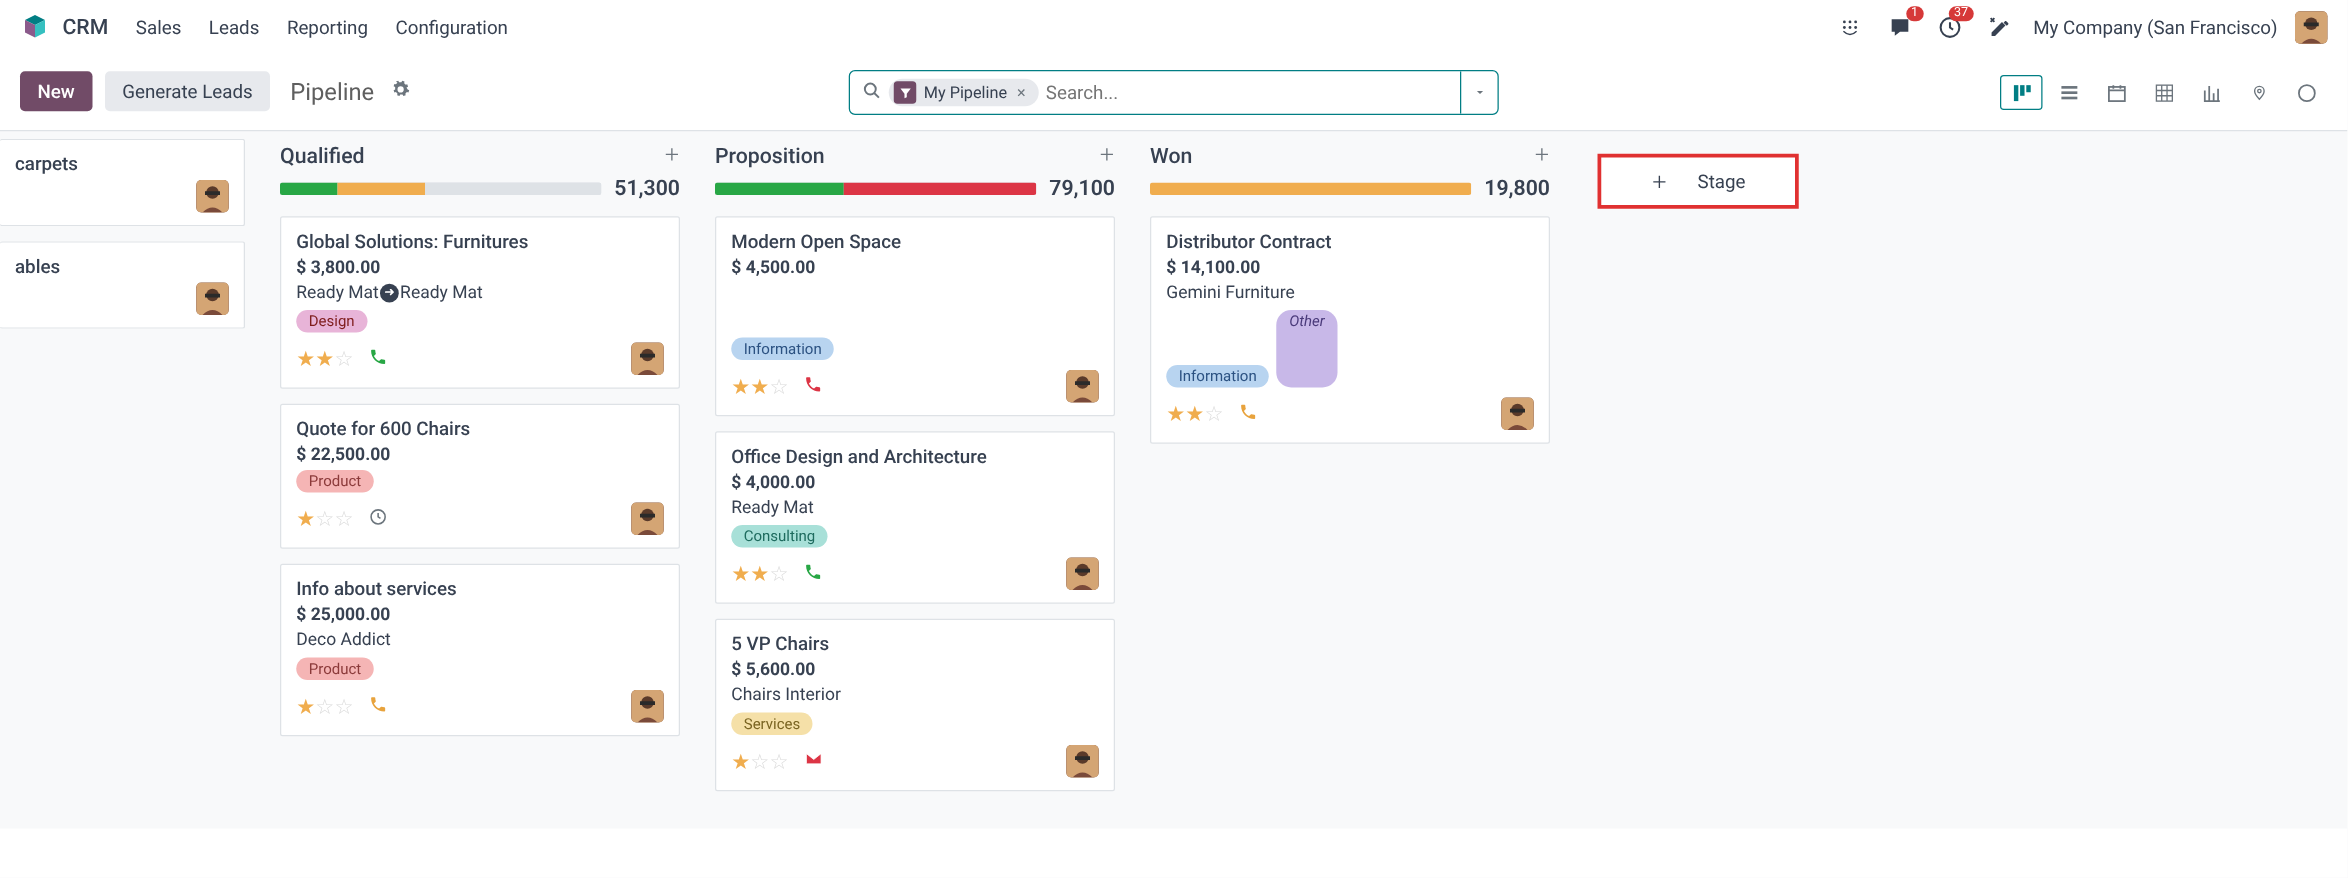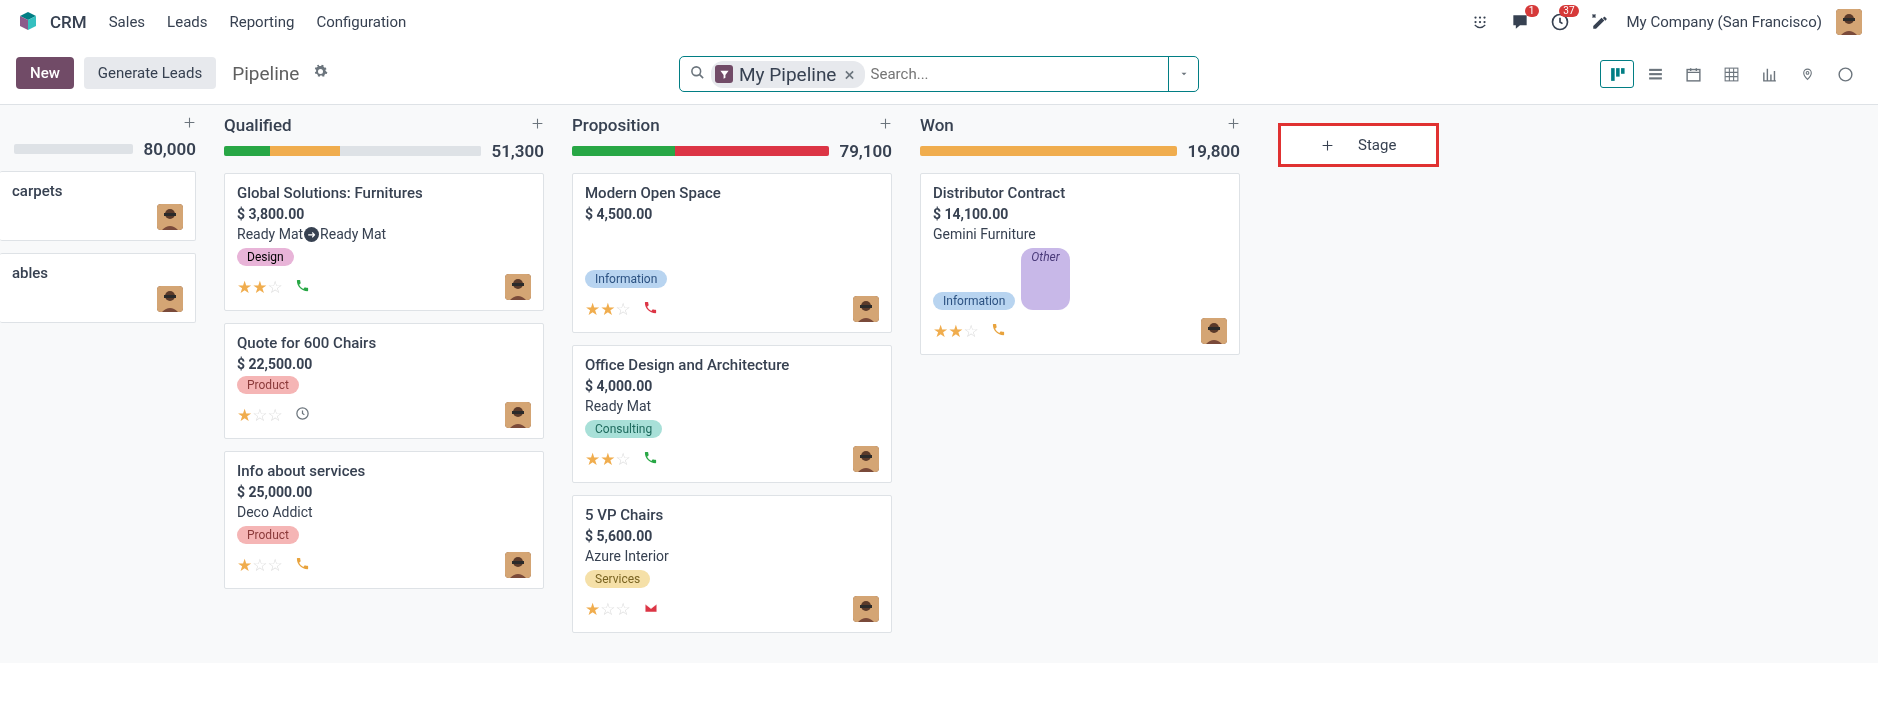--- a/index.html
+++ b/index.html
@@ -21,21 +21,21 @@
 
 .controlbar { display: flex; align-items: center; padding: 10px 16px 12px; gap: 10px; position: relative; height: 60px; }
 .btn-primary { background: #714b67; color: #fff; border: none; padding: 7px 14px; border-radius: 4px; font-size: 15px; cursor: pointer; font-weight: 500; }
 .btn-secondary { background: #e7e9ed; color: #374151; border: none; padding: 7px 14px; border-radius: 4px; font-size: 15px; cursor: pointer; }
 .breadcrumb-title { font-size: 19px; color: #5f5f5f; margin-left: 6px; }
 .gear { color: #6c757d; cursor: pointer; margin-left: 4px; }
 
 .search-wrap { position: absolute; left: 50%; top: 50%; transform: translate(-50%, -50%); display: flex; align-items: stretch; width: 520px; border: 1px solid #017e84; border-radius: 5px; height: 36px; overflow: hidden; }
 .search-container { flex: 1; display: flex; align-items: center; padding: 0 6px; gap: 6px; }
 .search-icon { color: #6c757d; margin-left: 4px; }
-.filter-chip { display: inline-flex; align-items: center; background: #e7e9ed; border-radius: 12px; padding: 2px 8px 2px 4px; gap: 6px; font-size: 19px; }
+.filter-chip { display: inline-flex; align-items: center; background: #e7e9ed; border-radius: 12px; padding: 2px 8px 2px 4px; gap: 6px; font-size: 13px; }
 .filter-chip .funnel { background: #714b67; color: #fff; border-radius: 3px; width: 18px; height: 18px; display: inline-flex; align-items: center; justify-content: center; font-size: 11px; }
 .filter-chip .x { color: #6c757d; cursor: pointer; padding: 0 2px; }
 .search-input { flex: 1; border: none; outline: none; font-size: 15px; color: #374151; background: transparent; }
 .search-dd { width: 30px; border-left: 1px solid #017e84; display: flex; align-items: center; justify-content: center; color: #6c757d; cursor: pointer; }
 
 .view-switcher { position: absolute; right: 16px; top: 50%; transform: translateY(-50%); display: flex; gap: 4px; }
 .view-btn { width: 34px; height: 28px; border: 1px solid transparent; display: inline-flex; align-items: center; justify-content: center; color: #6c757d; cursor: pointer; border-radius: 3px; }
 .view-btn.active { border-color: #017e84; color: #017e84; }
 
 
@@ -55,21 +55,21 @@
 .seg.grey { background: #dee2e6; }
 .col-sum { font-weight: 600; font-size: 17px; color: #374151; margin-left: auto; }
 
 .card { background: #fff; border: 1px solid #dee2e6; margin: 6px 14px; padding: 10px 12px; border-radius: 2px; position: relative; }
 .card.cutcard { margin-left: 0; border-left: none; }
 .card-title { font-size: 15px; font-weight: 500; color: #374151; margin-bottom: 4px; }
 .card-amount { font-size: 14px; color: #374151; margin-bottom: 4px; font-weight: bold; }
 .card-sub { font-size: 14px; color: #374151; margin-bottom: 6px; }
 .tags { display: flex; flex-wrap: wrap; gap: 6px; margin-bottom: 8px; }
 .tag { border-radius: 12px; padding: 2px 10px; font-size: 12px; }
-.tag.design { background: #e8b4d8; color: #000000; }
+.tag.design { background: #e8b4d8; color: #7f1d1d; }
 .tag.product { background: #f5b5b5; color: #8b3a3a; }
 .tag.info { background: #b8d4f0; color: #2c5282; margin-top: 44px; }
 .tag.consulting { background: #a8e0d8; color: #1e6b5e; }
 .tag.services { background: #f5e0a8; color: #7a6422; }
 .tag.other { background: #c8b8e8; color: #4a3a7a; font-style: italic; }
 .card-foot { display: flex; align-items: center; gap: 8px; }
 .stars { display: flex; gap: 0px; }
 .star { color: #dadada; font-size: 17px; cursor: pointer; }
 .star.on { color: #f0ad4e; }
 .activity { margin-left: 4px; cursor: pointer; }
@@ -222,34 +222,20 @@
     <span class="view-btn">
         <svg width="17" height="17" viewBox="0 0 24 24" fill="none" stroke="currentColor" stroke-width="2">
           <circle cx="12" cy="12" r="9"></circle>
         </svg>
       </span>
   </div>
 </div>
 
 <div class="kanban" id="kanban">
     <div class="col cut">
-      <div class="col-head">
-        <div class="col-head-row">
-          <span class="col-title"></span>
-          <span class="plus-col"><svg width="13" height="13" viewBox="0 0 24 24" fill="#6c757d">
-              <path d="M11 3h2v18h-2z M3 11h18v2H3z"></path>
-            </svg></span>
-        </div>
-        <div class="col-sum-row">
-          <div class="bar">
-            <div class="seg grey" style="width:100%"></div>
-          </div>
-          <span class="col-sum">80,000</span>
-        </div>
-      </div>
       <div class="card cutcard">
         <div class="card-title">carpets</div>
         <div class="card-foot">
           <span class="avatar">
             <svg width="26" height="26" viewBox="0 0 26 26">
               <rect width="26" height="26" fill="#d4a574"></rect>
               <circle cx="13" cy="10" r="5" fill="#5a3a2a"></circle>
               <rect x="7" y="9" width="12" height="3" fill="#2a2a2a"></rect>
               <path d="M5 26 Q13 18 21 26" fill="#7a4a3a"></path>
             </svg>
@@ -429,21 +415,21 @@
               <circle cx="13" cy="10" r="5" fill="#5a3a2a"></circle>
               <rect x="7" y="9" width="12" height="3" fill="#2a2a2a"></rect>
               <path d="M5 26 Q13 18 21 26" fill="#7a4a3a"></path>
             </svg>
           </span>
         </div>
       </div>
       <div class="card">
         <div class="card-title">5 VP Chairs</div>
         <div class="card-amount">$ 5,600.00</div>
-        <div class="card-sub">Azure Interior</div>
+        <div class="card-sub">Chairs Interior</div>
         <div class="tags">
           <span class="tag services">Services</span>
         </div>
         <div class="card-foot">
           <span class="stars">
             <span class="star on">★</span>
             <span class="star">☆</span>
             <span class="star">☆</span>
           </span>
           <span class="activity mail"><svg width="16" height="14" viewBox="0 0 24 24" fill="currentColor">

